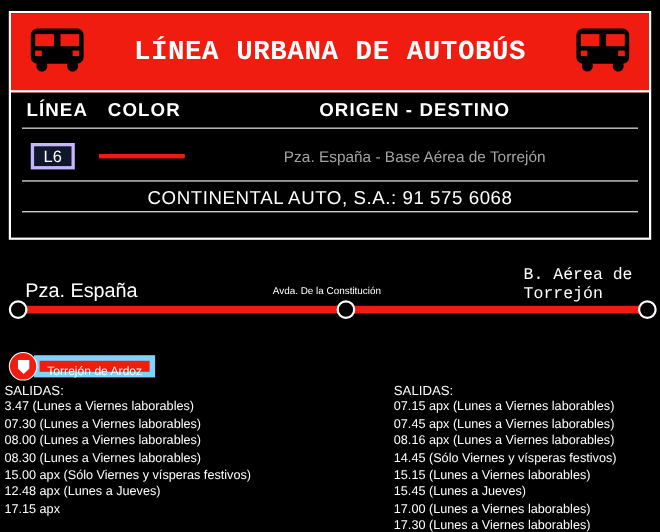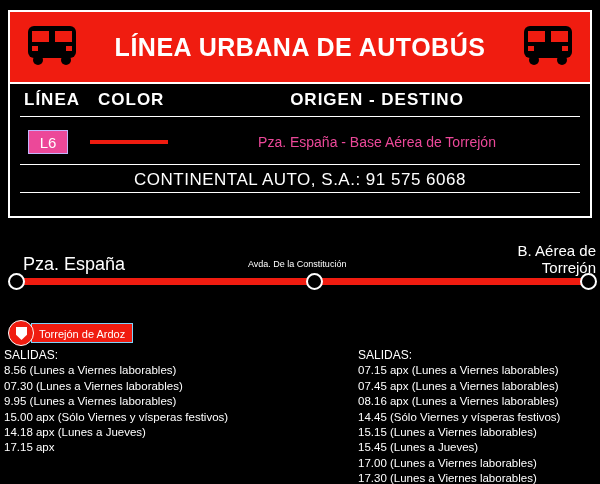--- a/index.html
+++ b/index.html
@@ -49,21 +49,21 @@
   }
   .title-band .bus-icon.left { left: 16px; }
   .title-band .bus-icon.right { right: 16px; }
 
   .main-title {
     font-size: 25px;
     font-weight: bold;
     letter-spacing: 0.5px;
     color: #ffffff;
     text-align: center;
-    font-family: Liberation Sans, sans-serif;
+    font-family: Liberation Mono, monospace;
   }
 
   .head-row {
     display: flex;
     align-items: center;
     height: 28px;
     padding: 4px 14px 0 14px;
     box-sizing: border-box;
     font-weight: bold;
   }
@@ -100,22 +100,22 @@
     display: flex;
     align-items: center;
     height: 44px;
     padding: 0 14px;
     box-sizing: border-box;
   }
 
   .line-badge {
     width: 40px;
     height: 24px;
-    background: #ec4899;
-    border: 1px solid #c4b5fd;
+    background: #0f172a;
+    border: 3px solid #c4b5fd;
     box-sizing: border-box;
     display: flex;
     align-items: center;
     justify-content: center;
     font-size: 15px;
     color: #ffffff;
     margin-left: 4px;
   }
 
   .color-swatch-wrap {
@@ -128,21 +128,21 @@
   .color-swatch {
     width: 78px;
     height: 4px;
     background: #f01c10;
   }
 
   .route-text {
     flex: 1;
     text-align: center;
     font-size: 14px;
-    color: #ec4899;
+    color: #a3a3a3;
     padding-right: 30px;
   }
 
   .operator {
     text-align: center;
     font-size: 17px;
     letter-spacing: 0.5px;
     padding-top: 6px;
   }
 
@@ -189,23 +189,24 @@
     position: absolute;
     font-size: 13px;
     color: #ffffff;
   }
   .lbl-start { left: 8px; top: 16px; font-size: 18px; margin-left: 15px; }
   .lbl-mid { left: 248px; top: 21px; font-size: 9px; }
   .lbl-end {
     right: 4px;
     top: 4px;
     font-size: 15px;
-    text-align: right;
+    text-align: left;
     line-height: 17px;
     width: 120px;
+    font-family: Liberation Mono, monospace;
   }
 
   
   .badge-row {
     position: absolute;
     left: 8px;
     top: 320px;
     display: flex;
     align-items: center;
   }
@@ -227,21 +228,21 @@
     height: 13px;
     background: #ffffff;
     clip-path: polygon(0 0, 100% 0, 100% 60%, 50% 100%, 0 60%);
   }
   .badge-text {
     background: #f01c10;
     color: #ffffff;
     font-size: 11px;
     padding: 3px 7px;
     margin-left: -3px;
-    border: 1px solid #7dd3fc;
+    border: 5px solid #7dd3fc;
     box-sizing: border-box;
     height: 20px;
     line-height: 14px;
   }
 
   
   .schedules {
     position: absolute;
     left: 0;
     top: 346px;
@@ -331,25 +332,26 @@
   </div>
 
   <div class="badge-row">
     <div class="badge-shield"></div>
     <div class="badge-text">Torrejón de Ardoz</div>
   </div>
 
   <div class="schedules">
     <div class="sched-col left">
       <div class="sched-title">SALIDAS:</div>
-      <div>8.56 (Lunes a Viernes laborables)</div>
+      <div>3.47 (Lunes a Viernes laborables)</div>
       <div>07.30 (Lunes a Viernes laborables)</div>
-      <div>9.95 (Lunes a Viernes laborables)</div>
+      <div>08.00 (Lunes a Viernes laborables)</div>
+      <div>08.30 (Lunes a Viernes laborables)</div>
       <div>15.00 apx (Sólo Viernes y vísperas festivos)</div>
-      <div>14.18 apx (Lunes a Jueves)</div>
+      <div>12.48 apx (Lunes a Jueves)</div>
       <div>17.15 apx</div>
     </div>
     <div class="sched-col right">
       <div class="sched-title">SALIDAS:</div>
       <div>07.15 apx (Lunes a Viernes laborables)</div>
       <div>07.45 apx (Lunes a Viernes laborables)</div>
       <div>08.16 apx (Lunes a Viernes laborables)</div>
       <div>14.45 (Sólo Viernes y vísperas festivos)</div>
       <div>15.15 (Lunes a Viernes laborables)</div>
       <div>15.45 (Lunes a Jueves)</div>

